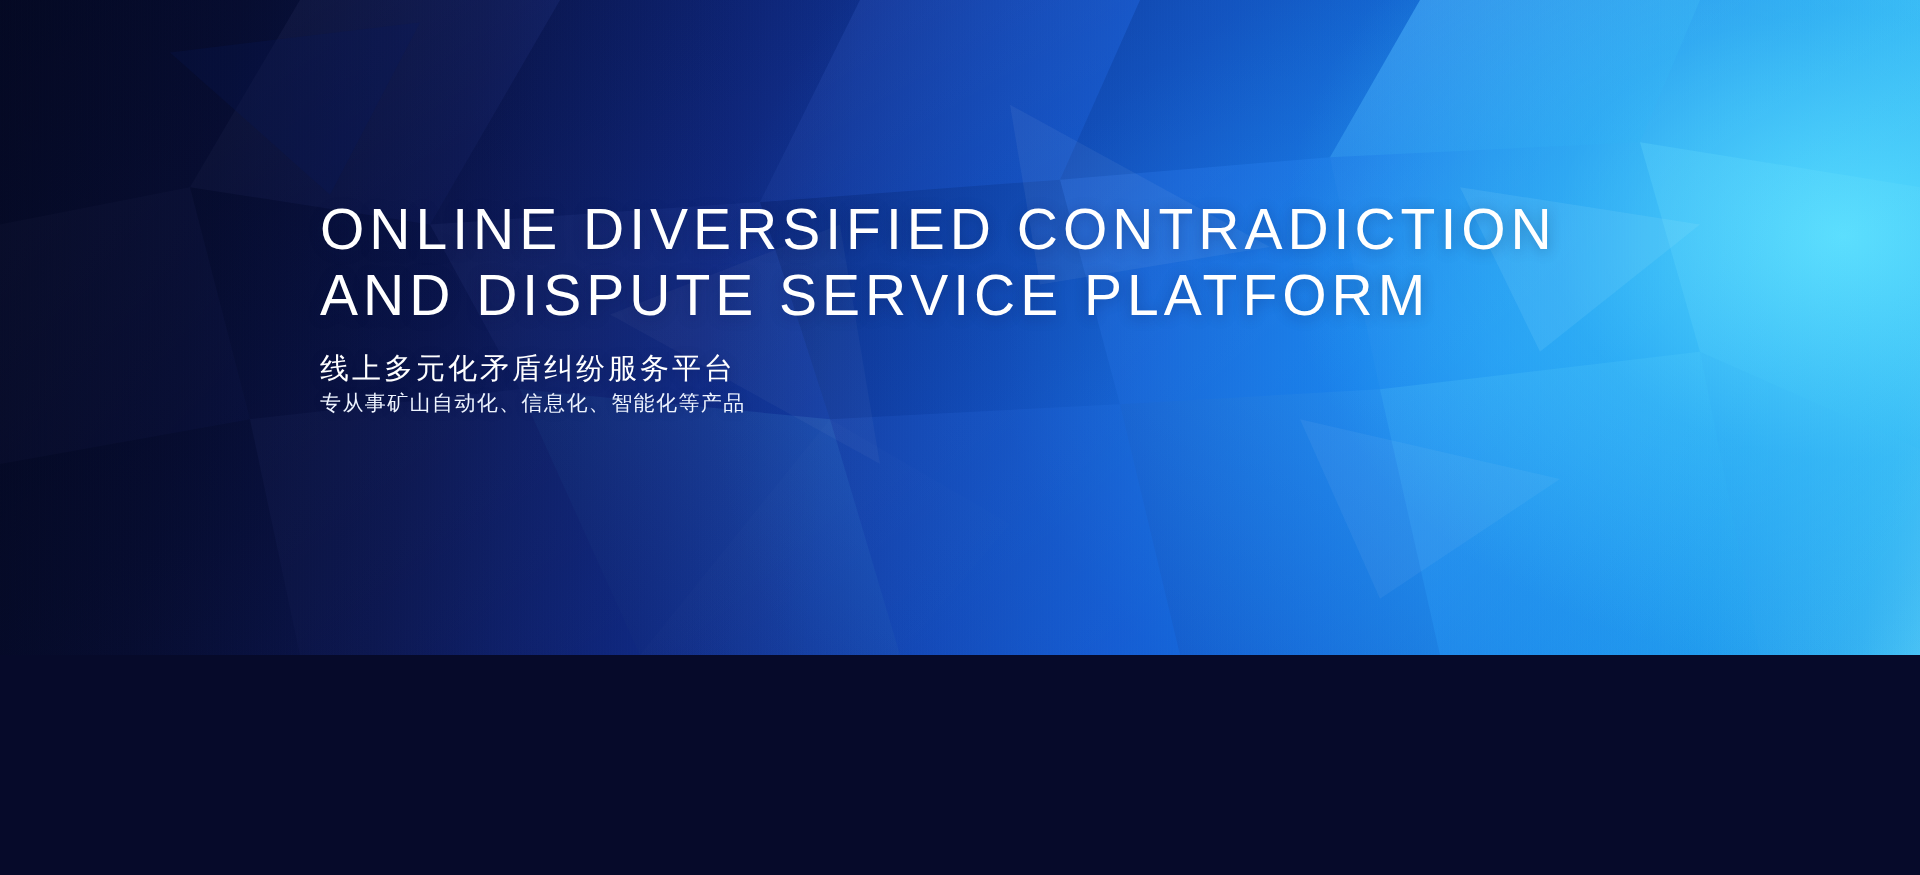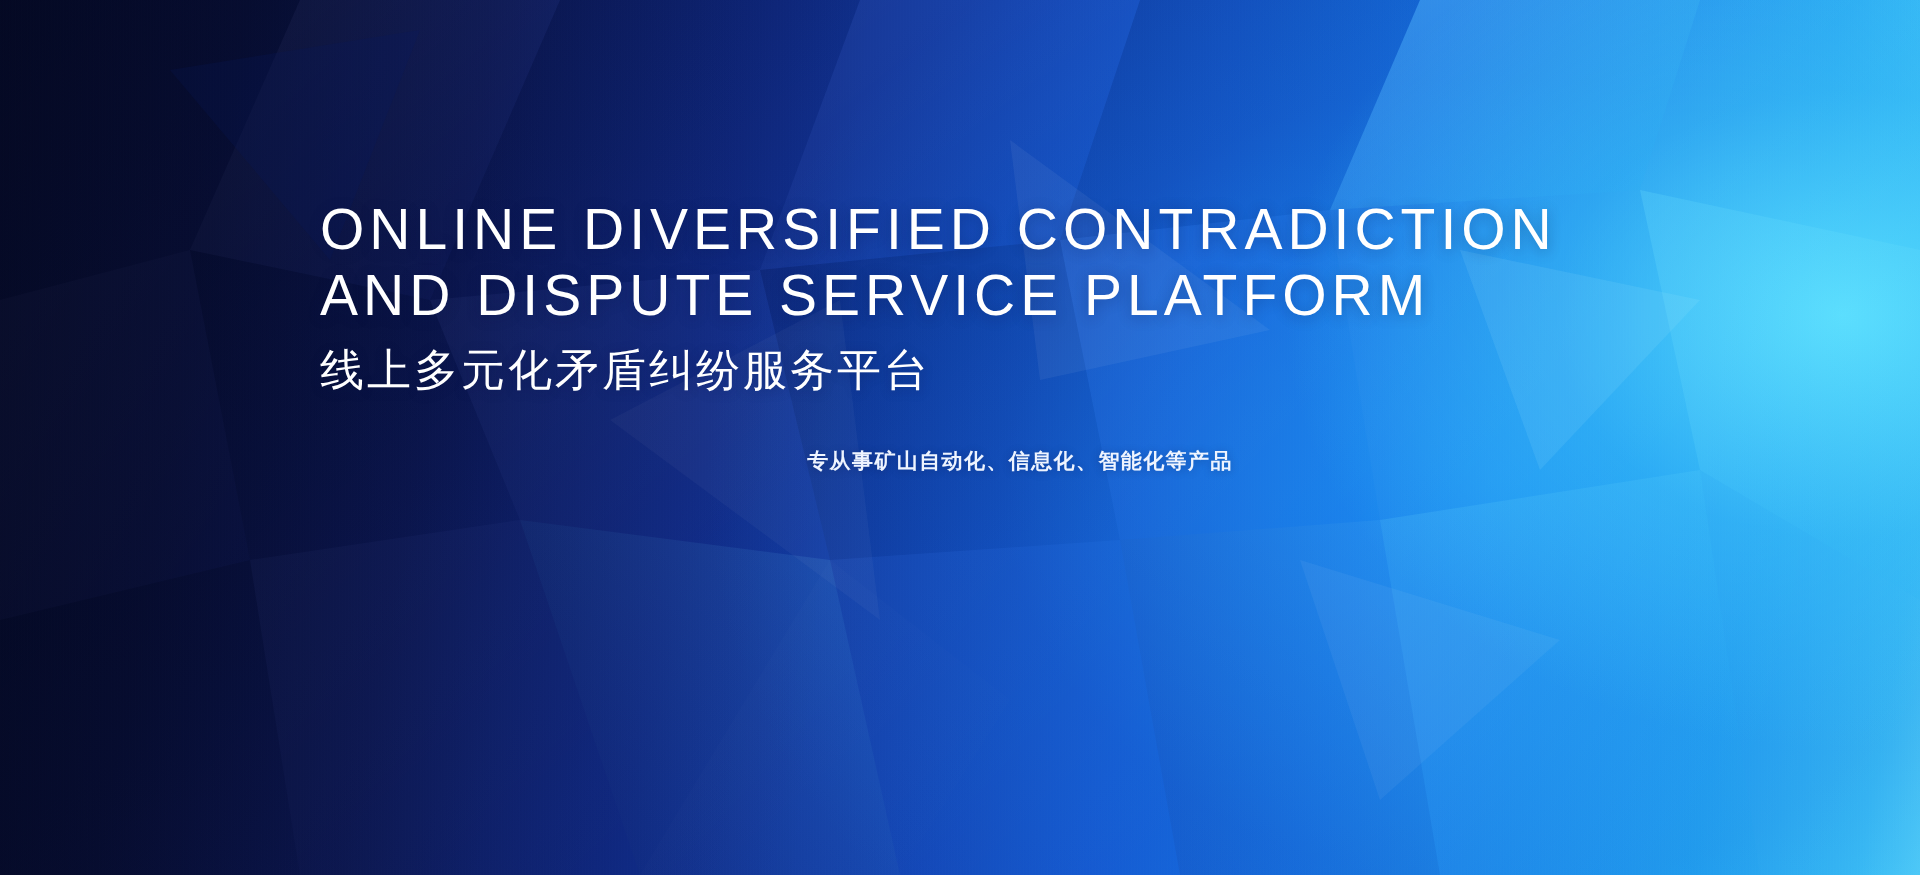--- a/index.html
+++ b/index.html
@@ -10,21 +10,21 @@
     height:875px;
     overflow:hidden;
     background:#060a2a;
     font-family:"Liberation Sans","DejaVu Sans",sans-serif;
   }
 
   
   .banner {
     position:relative;
     width:1920px;
-    height:875px;
+    height:655px;
     overflow:hidden;
     
     background:
       radial-gradient(ellipse 900px 700px at 96% 36%, rgba(90,225,255,0.92) 0%, rgba(60,200,250,0.45) 32%, rgba(0,140,230,0.0) 62%),
       radial-gradient(ellipse 1100px 900px at 78% 55%, rgba(30,150,245,0.70) 0%, rgba(20,110,220,0.25) 45%, rgba(10,60,160,0.0) 72%),
       linear-gradient(100deg,
         #090f36 0%,
         #0a1242 12%,
         #0d1a5c 24%,
         #102a86 37%,
@@ -86,34 +86,32 @@
     color:#ffffff;
     font-size:57px;
     line-height:1.16;
     font-weight:400;
     letter-spacing:5.0px;
     white-space:pre-line;
     text-shadow:0 2px 14px rgba(0,20,70,0.30);
   }
 
   .subtitle {
-    margin-top:14px;
+    margin-top:22px;
     color:#ffffff;
-    font-size:44px;
+    font-size:29px;
     line-height:1.25;
     font-weight:300;
     letter-spacing:3.0px;
     text-shadow:0 2px 12px rgba(0,20,70,0.30);
   }
 
   .blurb {
-    margin-top:47px;
     color:#eef4ff;
-    font-weight:700;
-    text-align:center;
+    font-weight:400;
   }
   .blurb-line {
     font-size:21px;
     line-height:1.62;
     letter-spacing:1.4px;
     white-space:nowrap;
     text-shadow:0 1px 8px rgba(0,20,70,0.28);
   }
 </style>
 </head>

